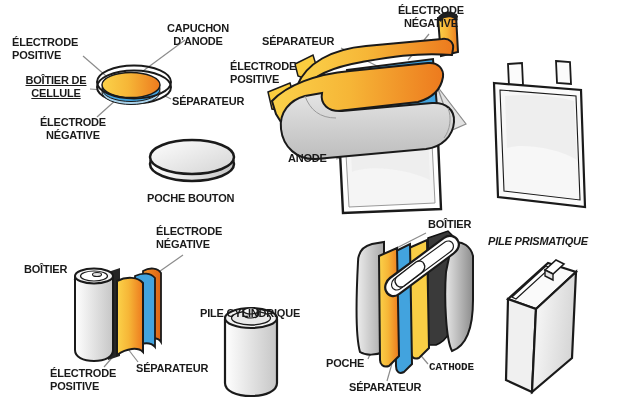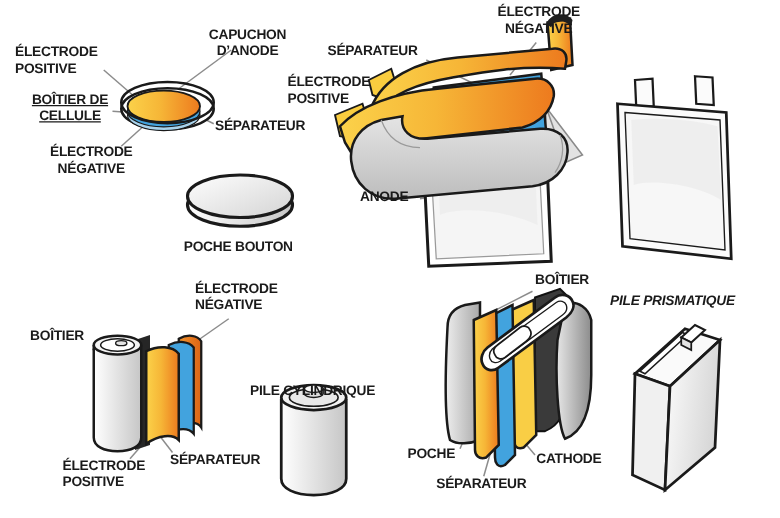--- a/index.html
+++ b/index.html
@@ -192,16 +192,16 @@
 NÉGATIVE</div>
   <div class="lbl" style="left:24px;top:263px;">BOÎTIER</div>
   <div class="lbl" style="left:50px;top:367px;">ÉLECTRODE
 POSITIVE</div>
   <div class="lbl" style="left:136px;top:362px;">SÉPARATEUR</div>
   <div class="lbl" style="left:200px;top:279px;margin-top:28px;">PILE CYLINDRIQUE</div>
 
   <div class="lbl" style="left:428px;top:218px;">BOÎTIER</div>
   <div class="lbl" style="left:326px;top:357px;">POCHE</div>
   <div class="lbl" style="left:349px;top:381px;">SÉPARATEUR</div>
-  <div class="lbl" style="left:429px;top:361px;">CATHODE</div>
+  <div class="lbl" style="left:429px;top:361px;font-family:Liberation Mono, monospace;">CATHODE</div>
   <div class="lbl" style="left:488px;top:235px;font-style:italic;">PILE PRISMATIQUE</div>
 
 </div>
 
 </body></html>

